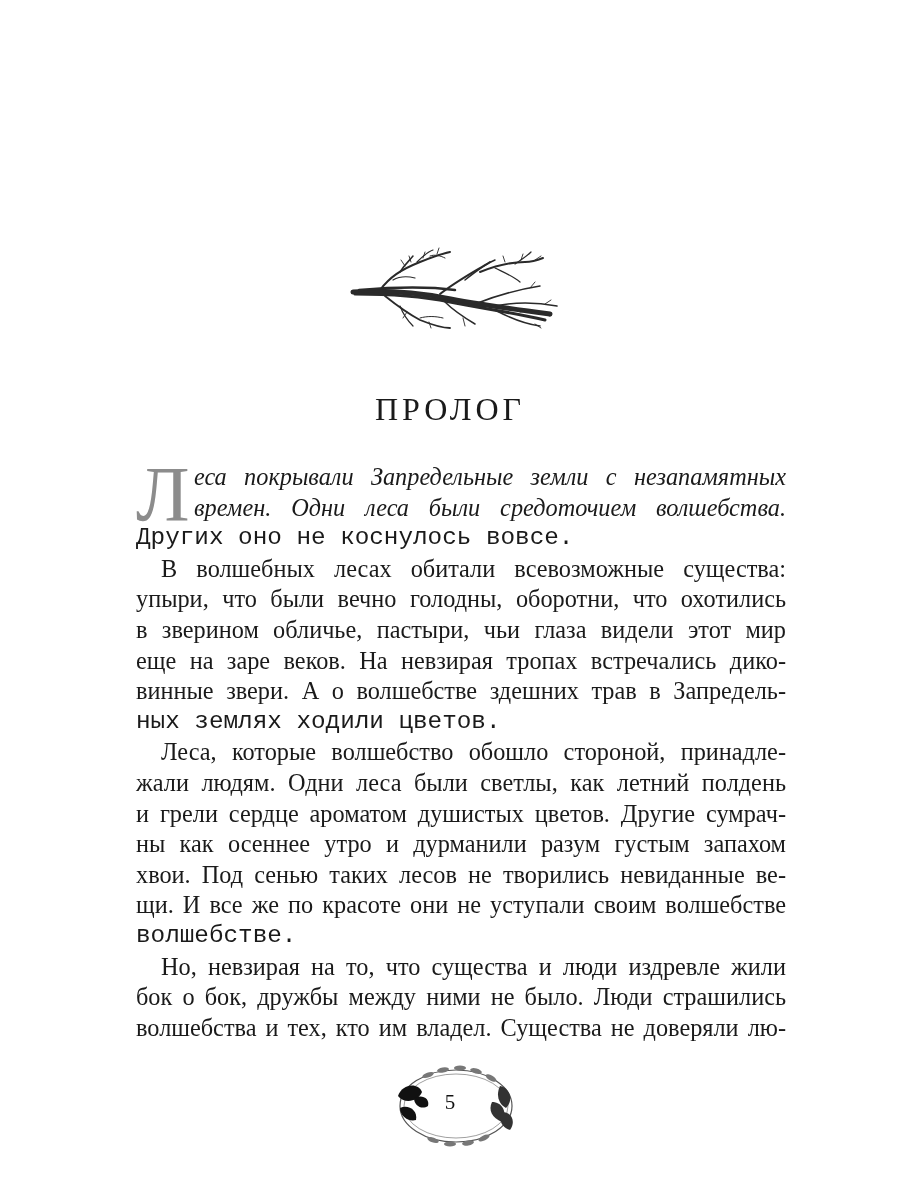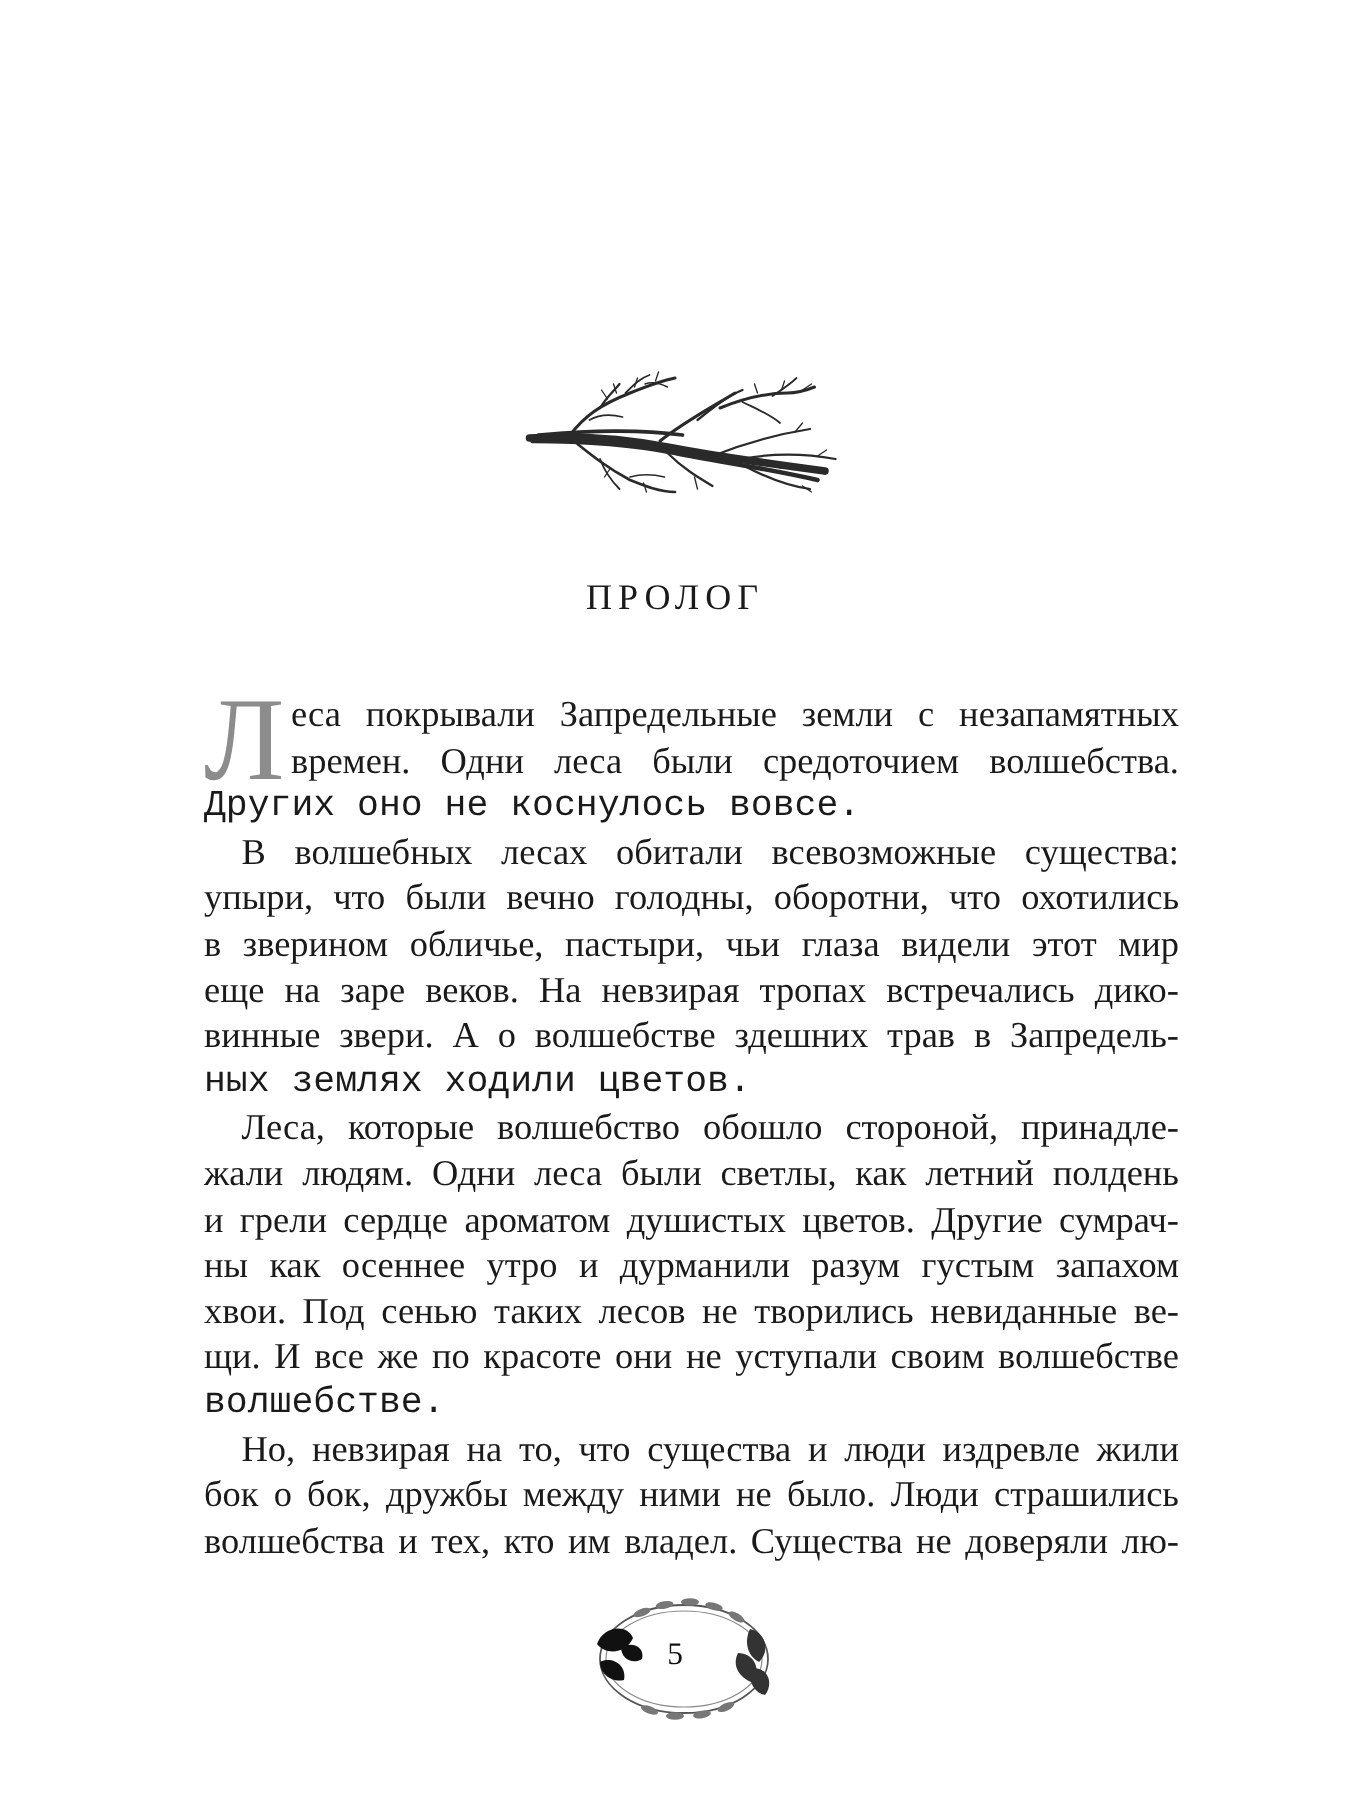--- a/index.html
+++ b/index.html
@@ -21,21 +21,21 @@
     top: 232px;
     width: 215px;
     height: 100px;
   }
   .chapter-title {
     position: absolute;
     left: 0;
     width: 900px;
     top: 370px;
     text-align: center;
-    font-size: 24px;
+    font-size: 32px;
     letter-spacing: 4px;
     color: #1a1a1a;
     font-weight: normal;
   }
   .text-block {
     position: absolute;
     left: 136px;
     top: 462px;
     width: 650px;
     font-size: 24.3px;
@@ -51,20 +51,21 @@
   }
   .line.last {
     text-align-last: left;
     font-family: Liberation Mono, monospace;
   }
   .line.indent {
     padding-left: 25px;
   }
   .line.after-cap {
     padding-left: 58px;
+    font-style: italic;
   }
   .dropcap {
     position: absolute;
     left: 0;
     top: -3px;
     font-size: 79px;
     line-height: 70px;
     color: #8c8c8c;
     font-family: "Liberation Serif", "DejaVu Serif", serif;
   }

